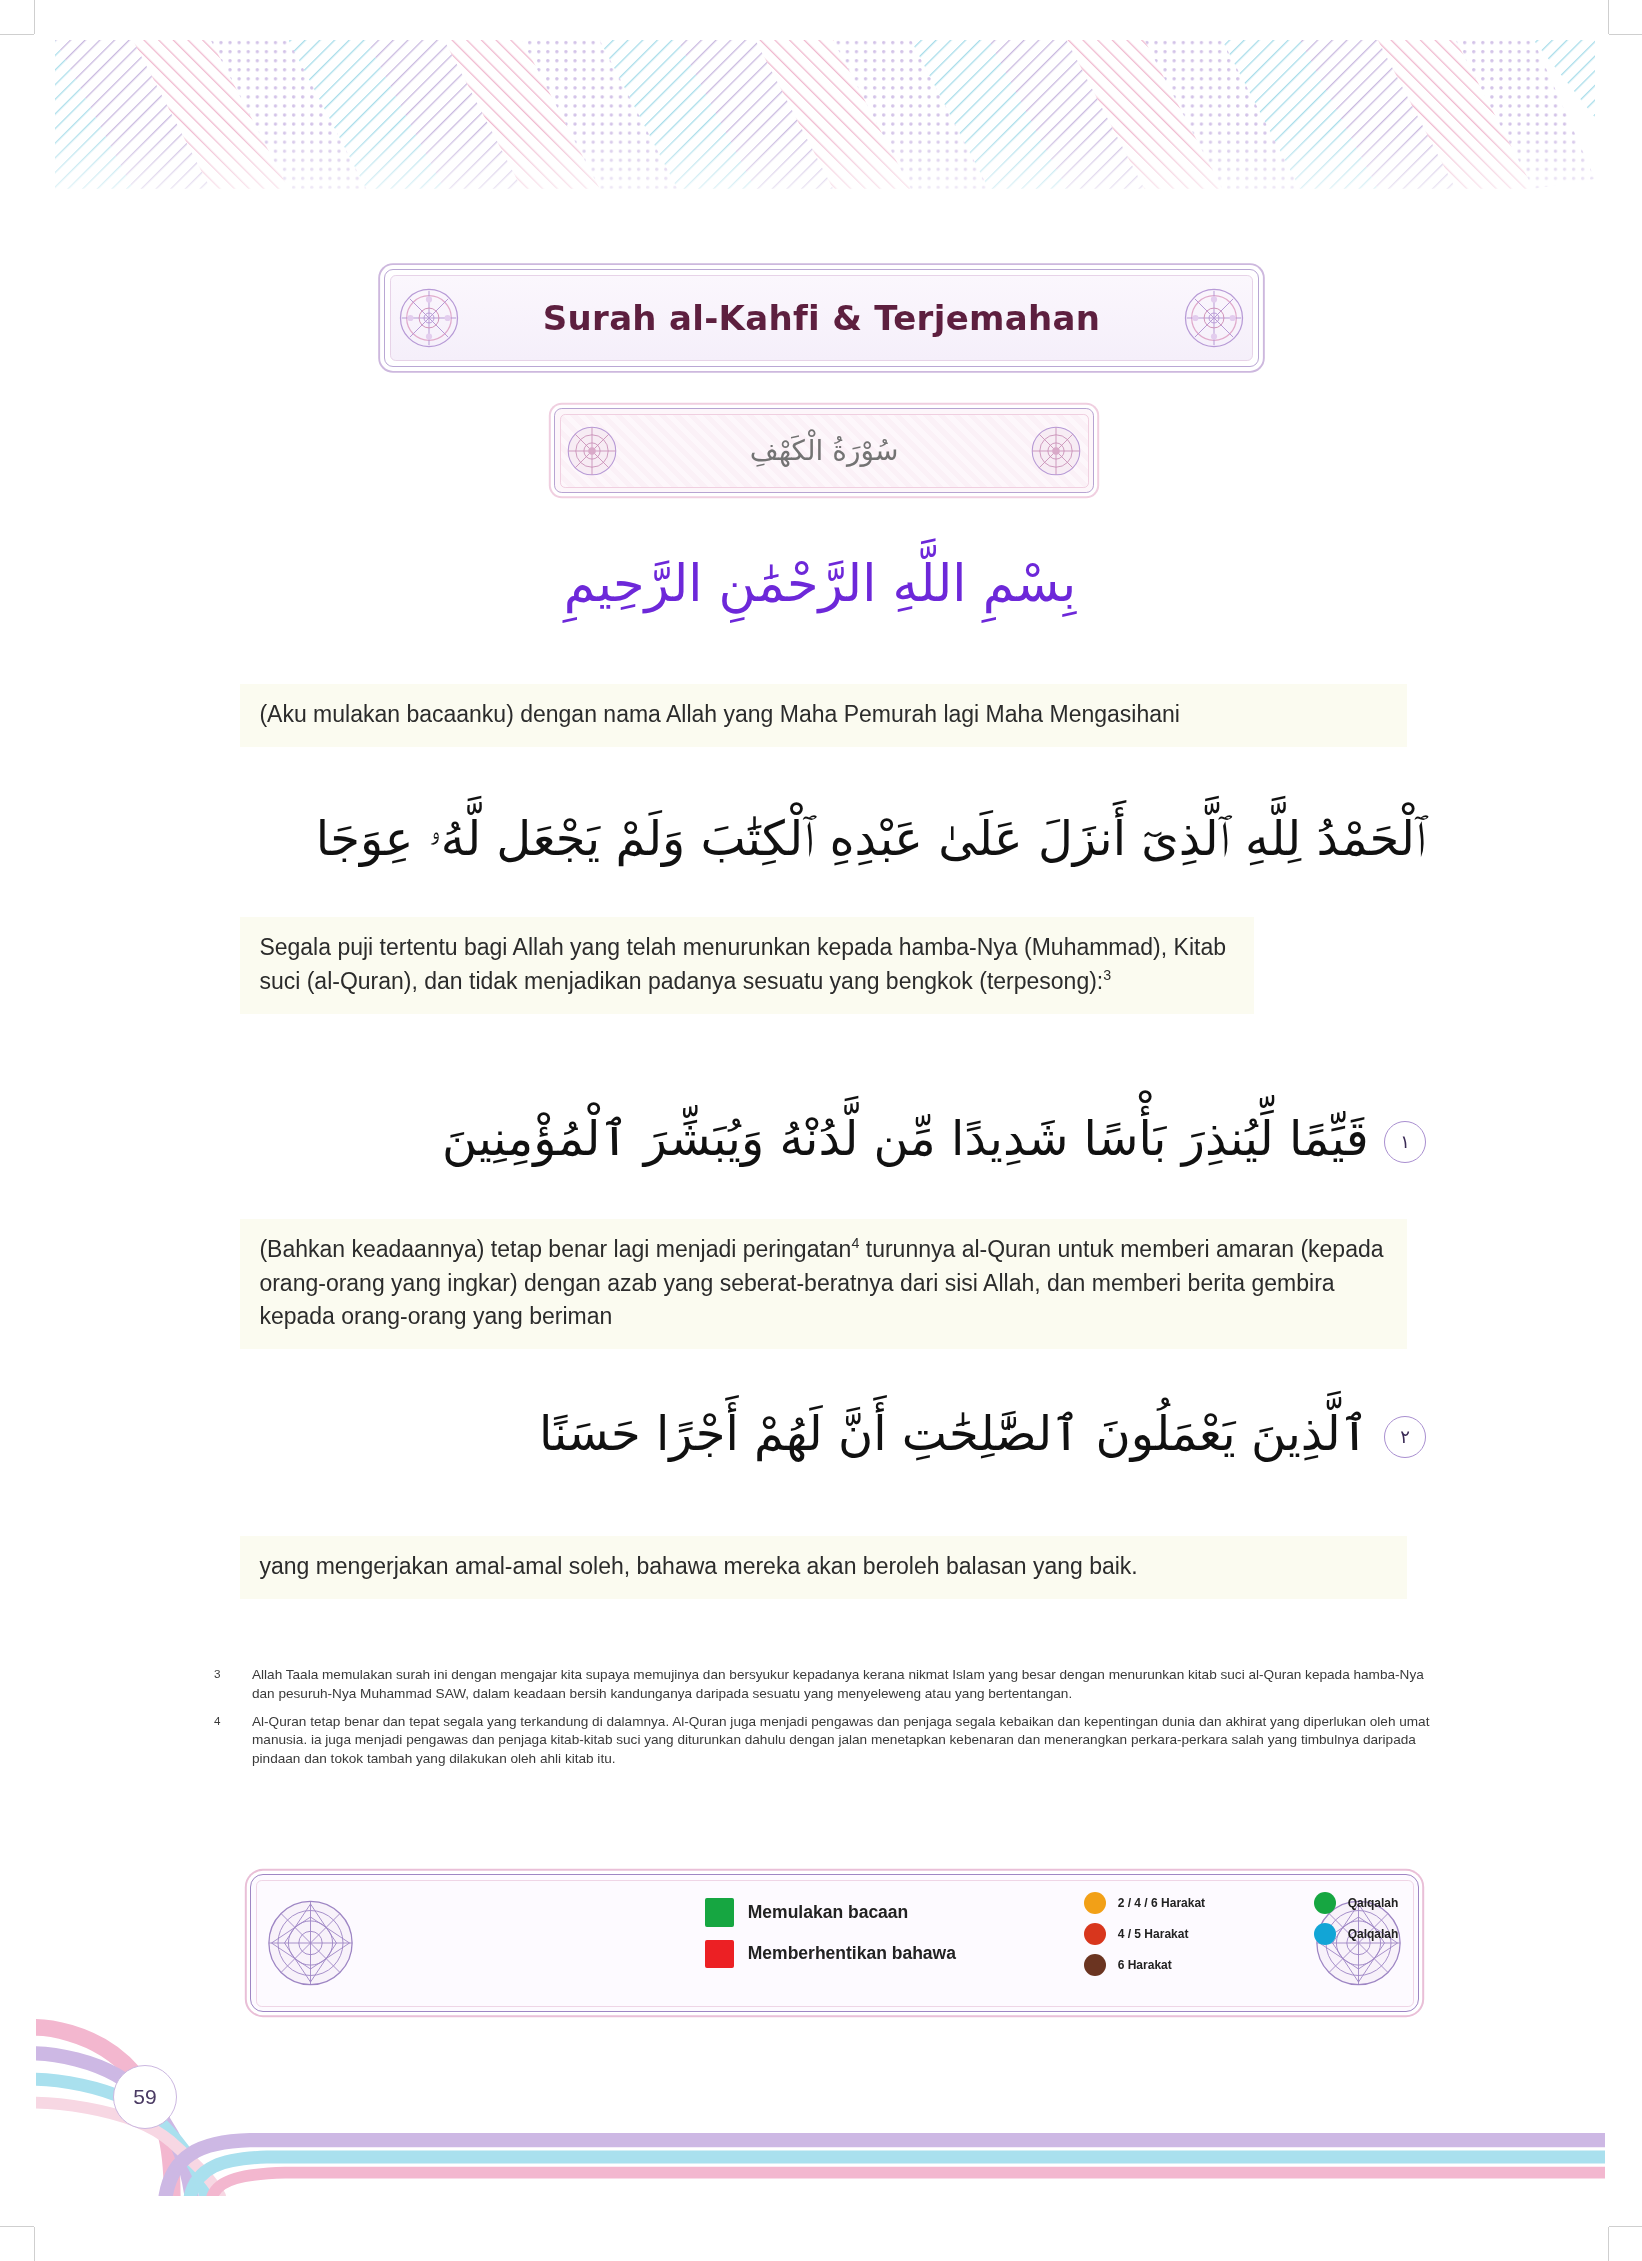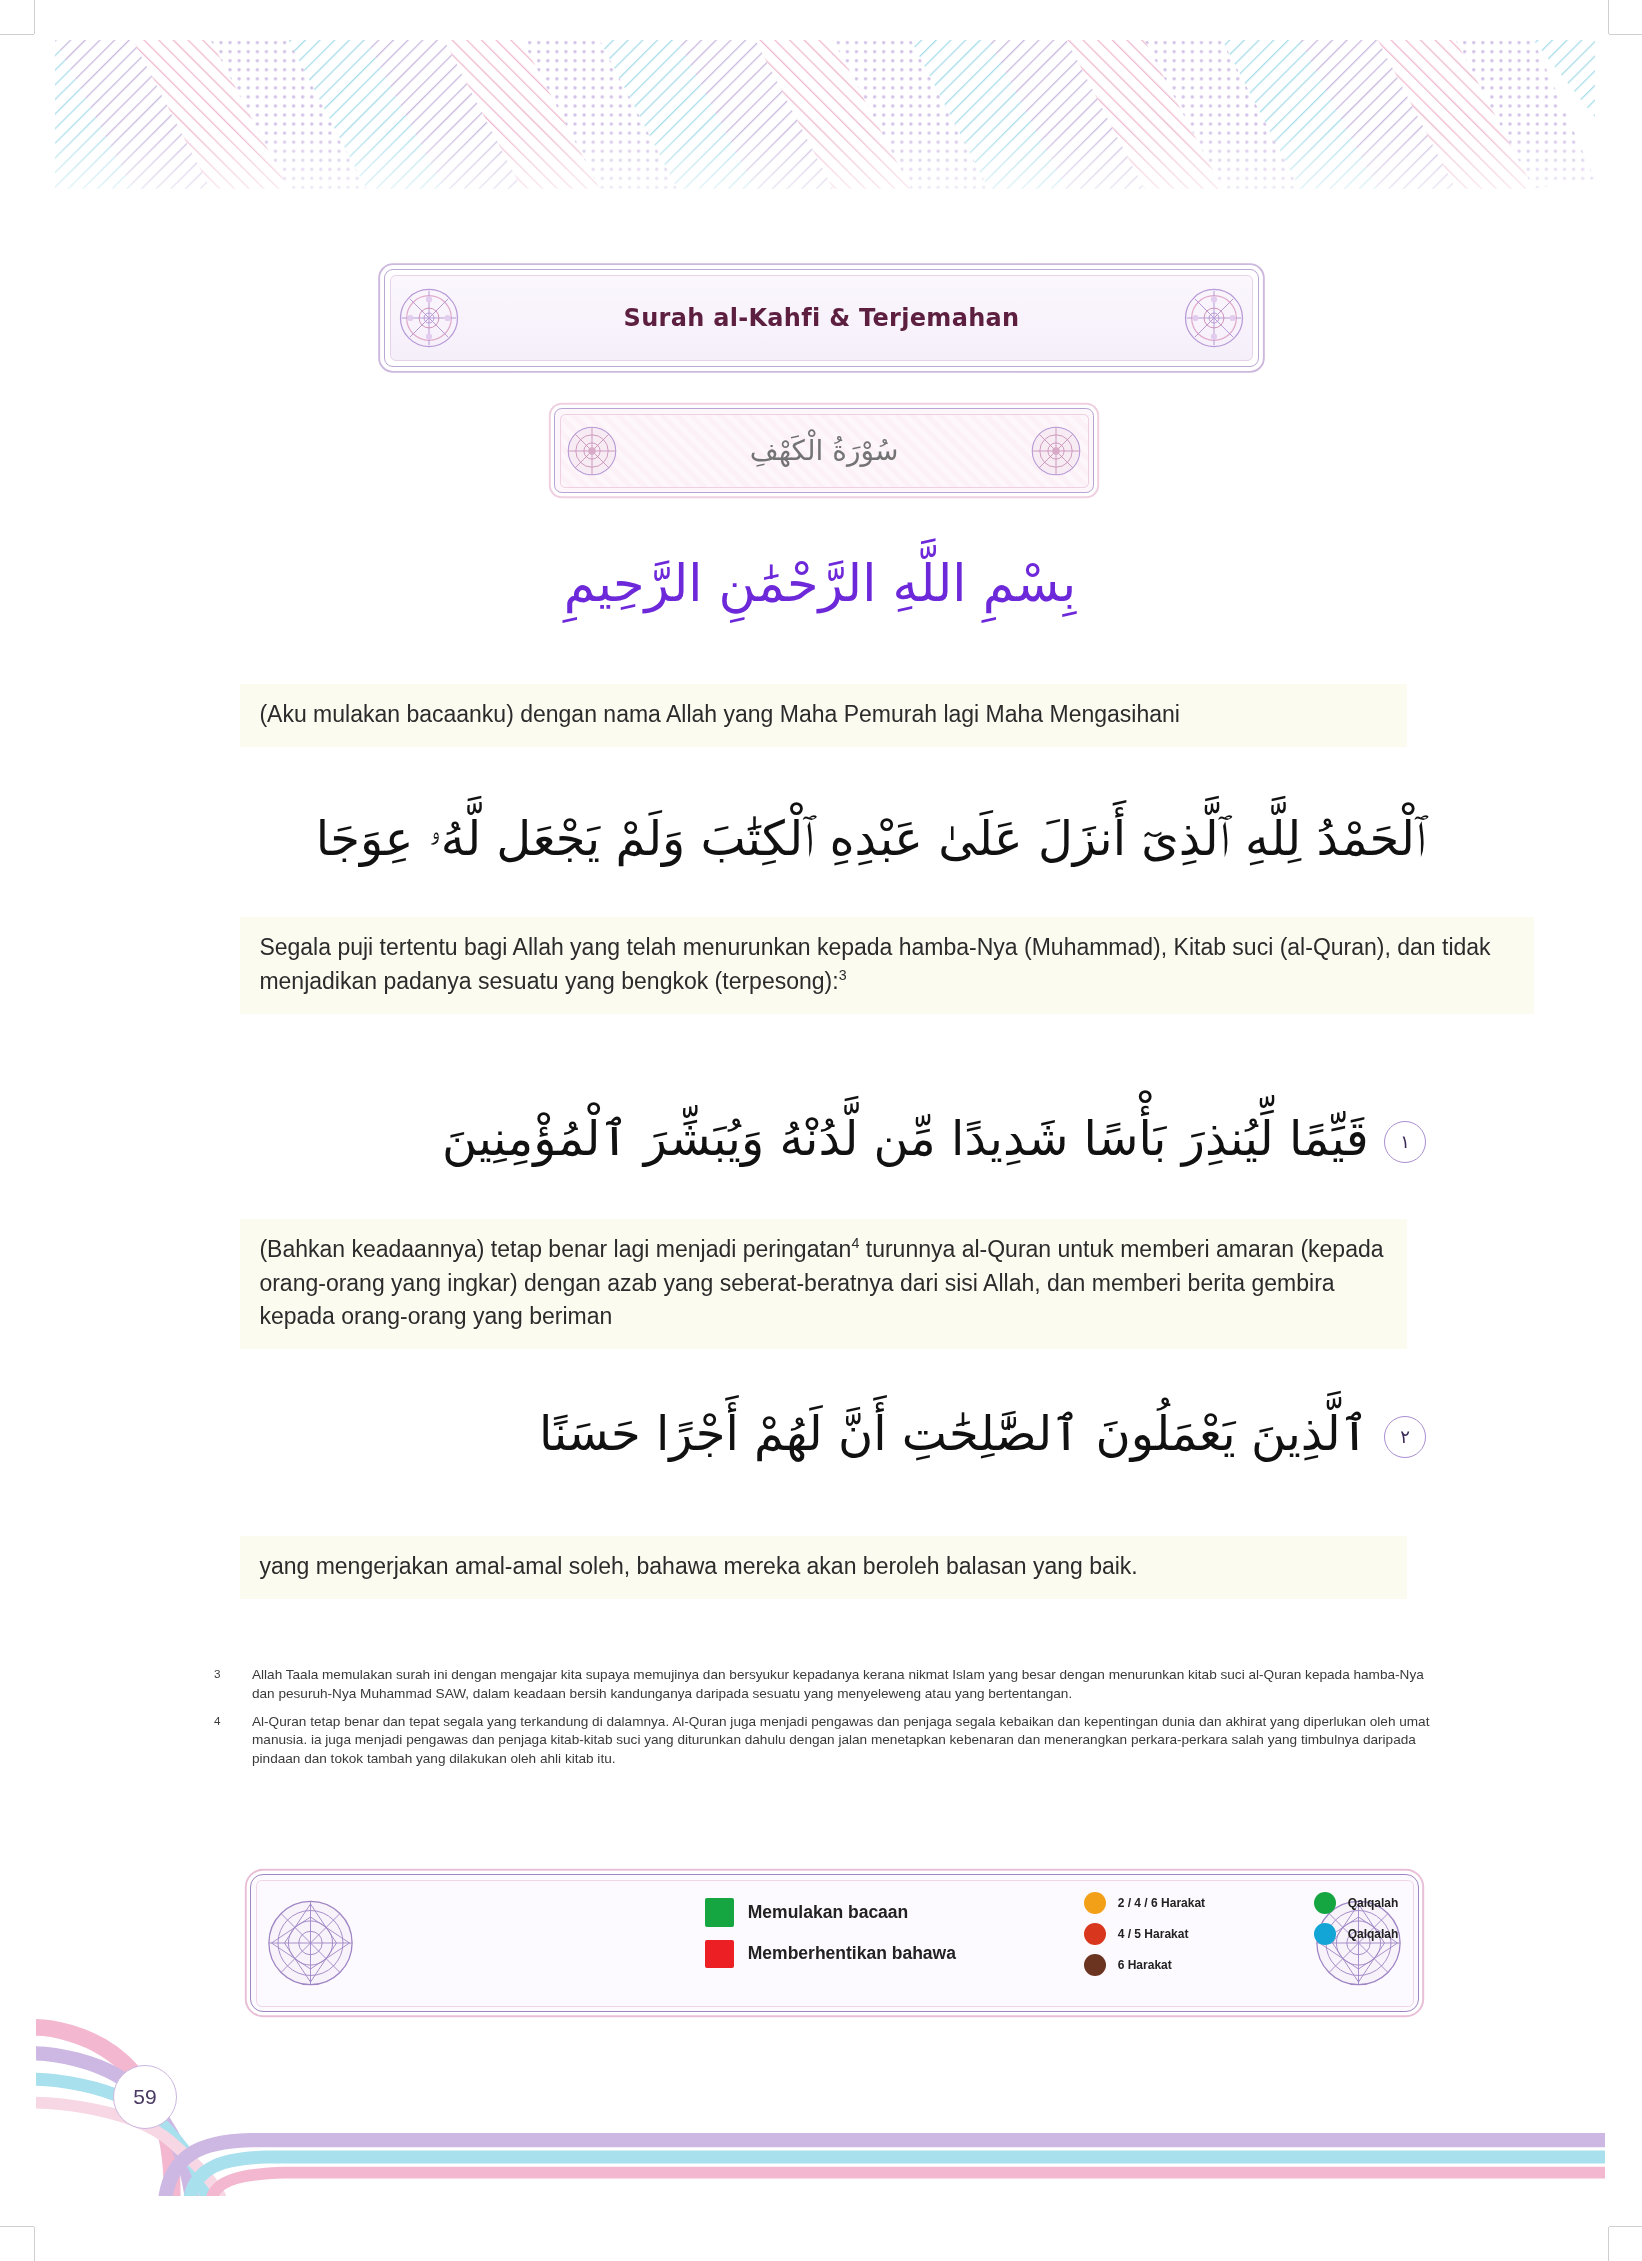--- a/index.html
+++ b/index.html
@@ -68,21 +68,21 @@
     top: 50%;
     transform: translateY(-50%);
     width: 62px; height: 62px;
   }
   .title-cartouche .rosette.left { left: 13px; }
   .title-cartouche .rosette.right { right: 13px; }
   .title-text {
     position: absolute;
     left: 97px; right: 97px; top: 0; bottom: 0;
     display: flex; align-items: center; justify-content: center;
-    font-size: 24px;
+    font-size: 34px;
     font-weight: bold;
     color: #5d1f3f;
     letter-spacing: 0.3px;
     font-family: "DejaVu Sans", sans-serif;
   }
 
   
   .surah-cartouche {
     position: absolute;
     left: 554px; top: 408px;
@@ -383,21 +383,21 @@
     </svg>
     <div class="surah-name">سُوْرَةُ الْكَهْفِ</div>
   </div>
 
   <div class="basmalah">بِسْمِ اللَّهِ الرَّحْمَٰنِ الرَّحِيمِ</div>
 
   <div class="trans" style="left:240px; top:684px; width:1167px;">(Aku mulakan bacaanku) dengan nama Allah yang Maha Pemurah lagi Maha Mengasihani</div>
 
   <div class="ayah-row" style="left:214px; top:801px; width:1212px; font-size:48px; line-height:1.55;">ٱلْحَمْدُ لِلَّهِ ٱلَّذِىٓ أَنزَلَ عَلَىٰ عَبْدِهِ ٱلْكِتَٰبَ وَلَمْ يَجْعَل لَّهُۥ عِوَجَا</div>
 
-  <div class="trans" style="left:240px; top:917px; width:1294px;"><span>Segala puji tertentu bagi Allah yang telah menurunkan kepada hamba-Nya (Muhammad), Kitab suci (al-Quran), dan tidak menjadikan padanya sesuatu yang bengkok (terpesong):</span><span class="sup">3</span></div>
+  <div class="trans" style="left:240px; top:917px; width:1014px;"><span>Segala puji tertentu bagi Allah yang telah menurunkan kepada hamba-Nya (Muhammad), Kitab suci (al-Quran), dan tidak menjadikan padanya sesuatu yang bengkok (terpesong):</span><span class="sup">3</span></div>
 
   <div class="ayah-row" style="left:214px; top:1102px; width:1212px; font-size:48px; line-height:1.5;">
     <span class="ayah-num">١</span>
     <span>قَيِّمًا لِّيُنذِرَ بَأْسًا شَدِيدًا مِّن لَّدُنْهُ وَيُبَشِّرَ ٱلْمُؤْمِنِينَ</span>
   </div>
 
   <div class="trans" style="left:240px; top:1219px; width:1167px;"><span>(Bahkan keadaannya) tetap benar lagi menjadi peringatan</span><span class="sup">4</span><span> turunnya al-Quran untuk memberi amaran (kepada orang-orang yang ingkar) dengan azab yang seberat-beratnya dari sisi Allah, dan memberi berita gembira kepada orang-orang yang beriman</span></div>
 
   <div class="ayah-row" style="left:214px; top:1397px; width:1212px; font-size:48px; line-height:1.5;">
     <span class="ayah-num">٢</span>

